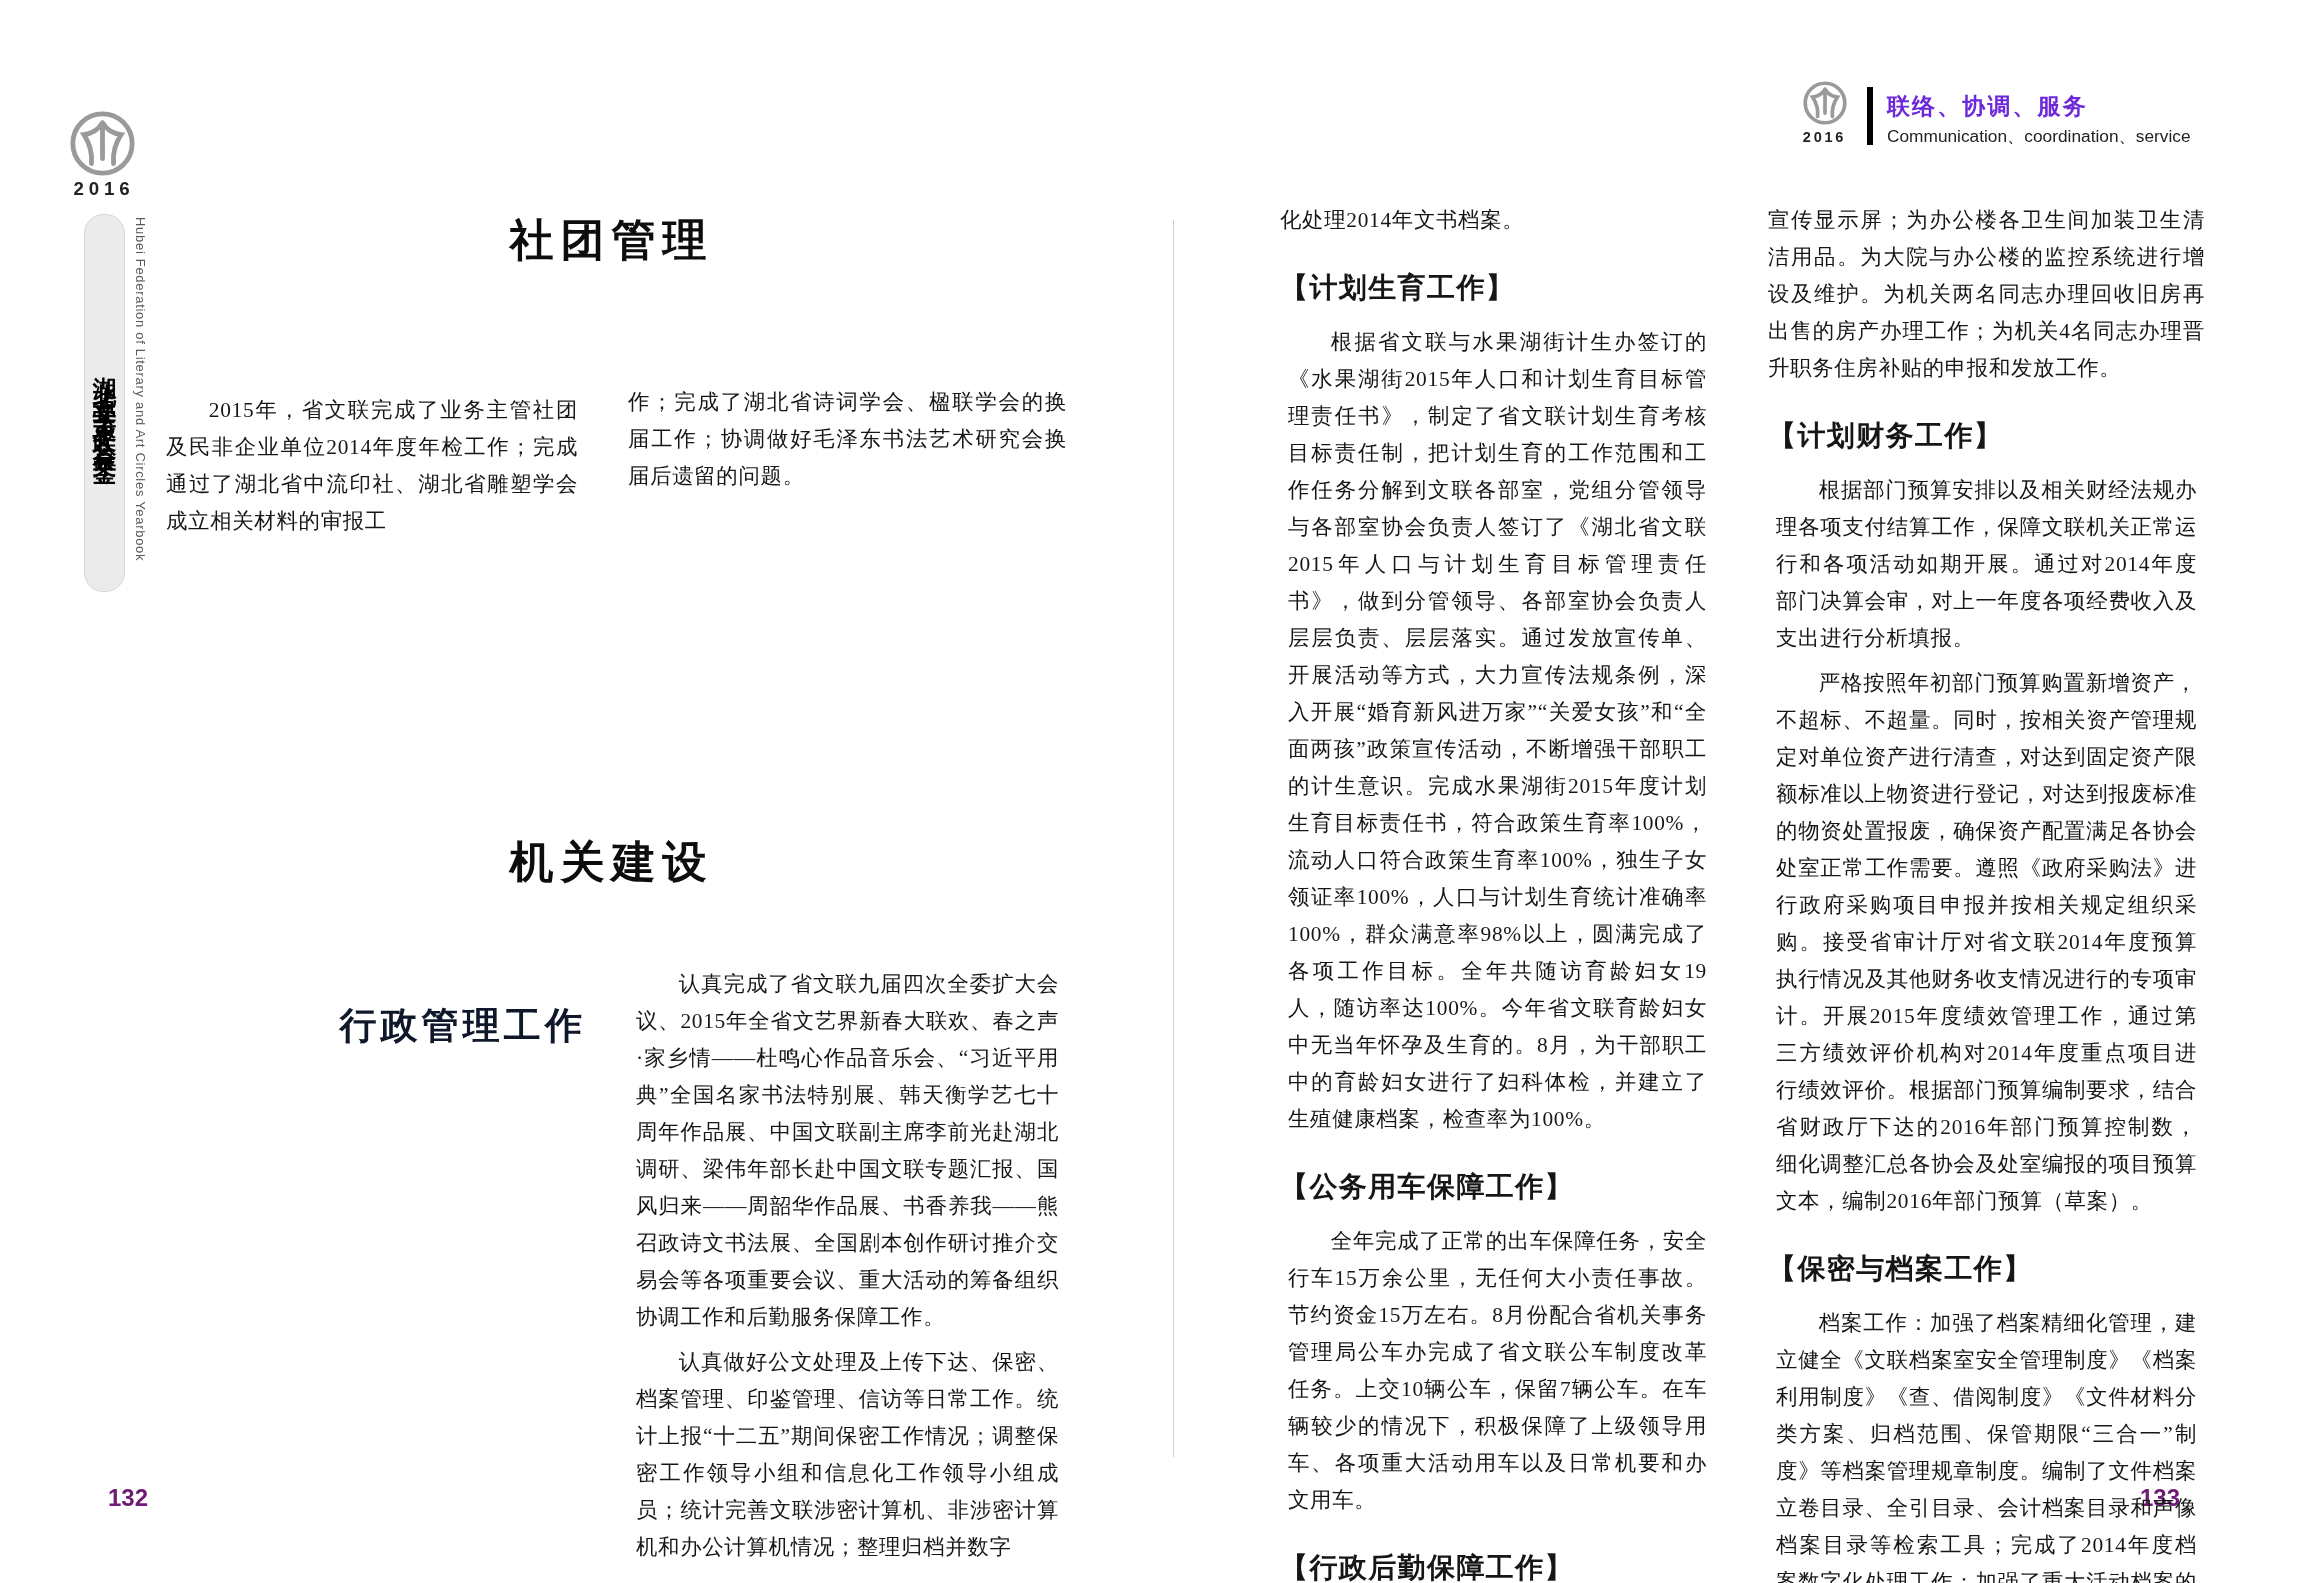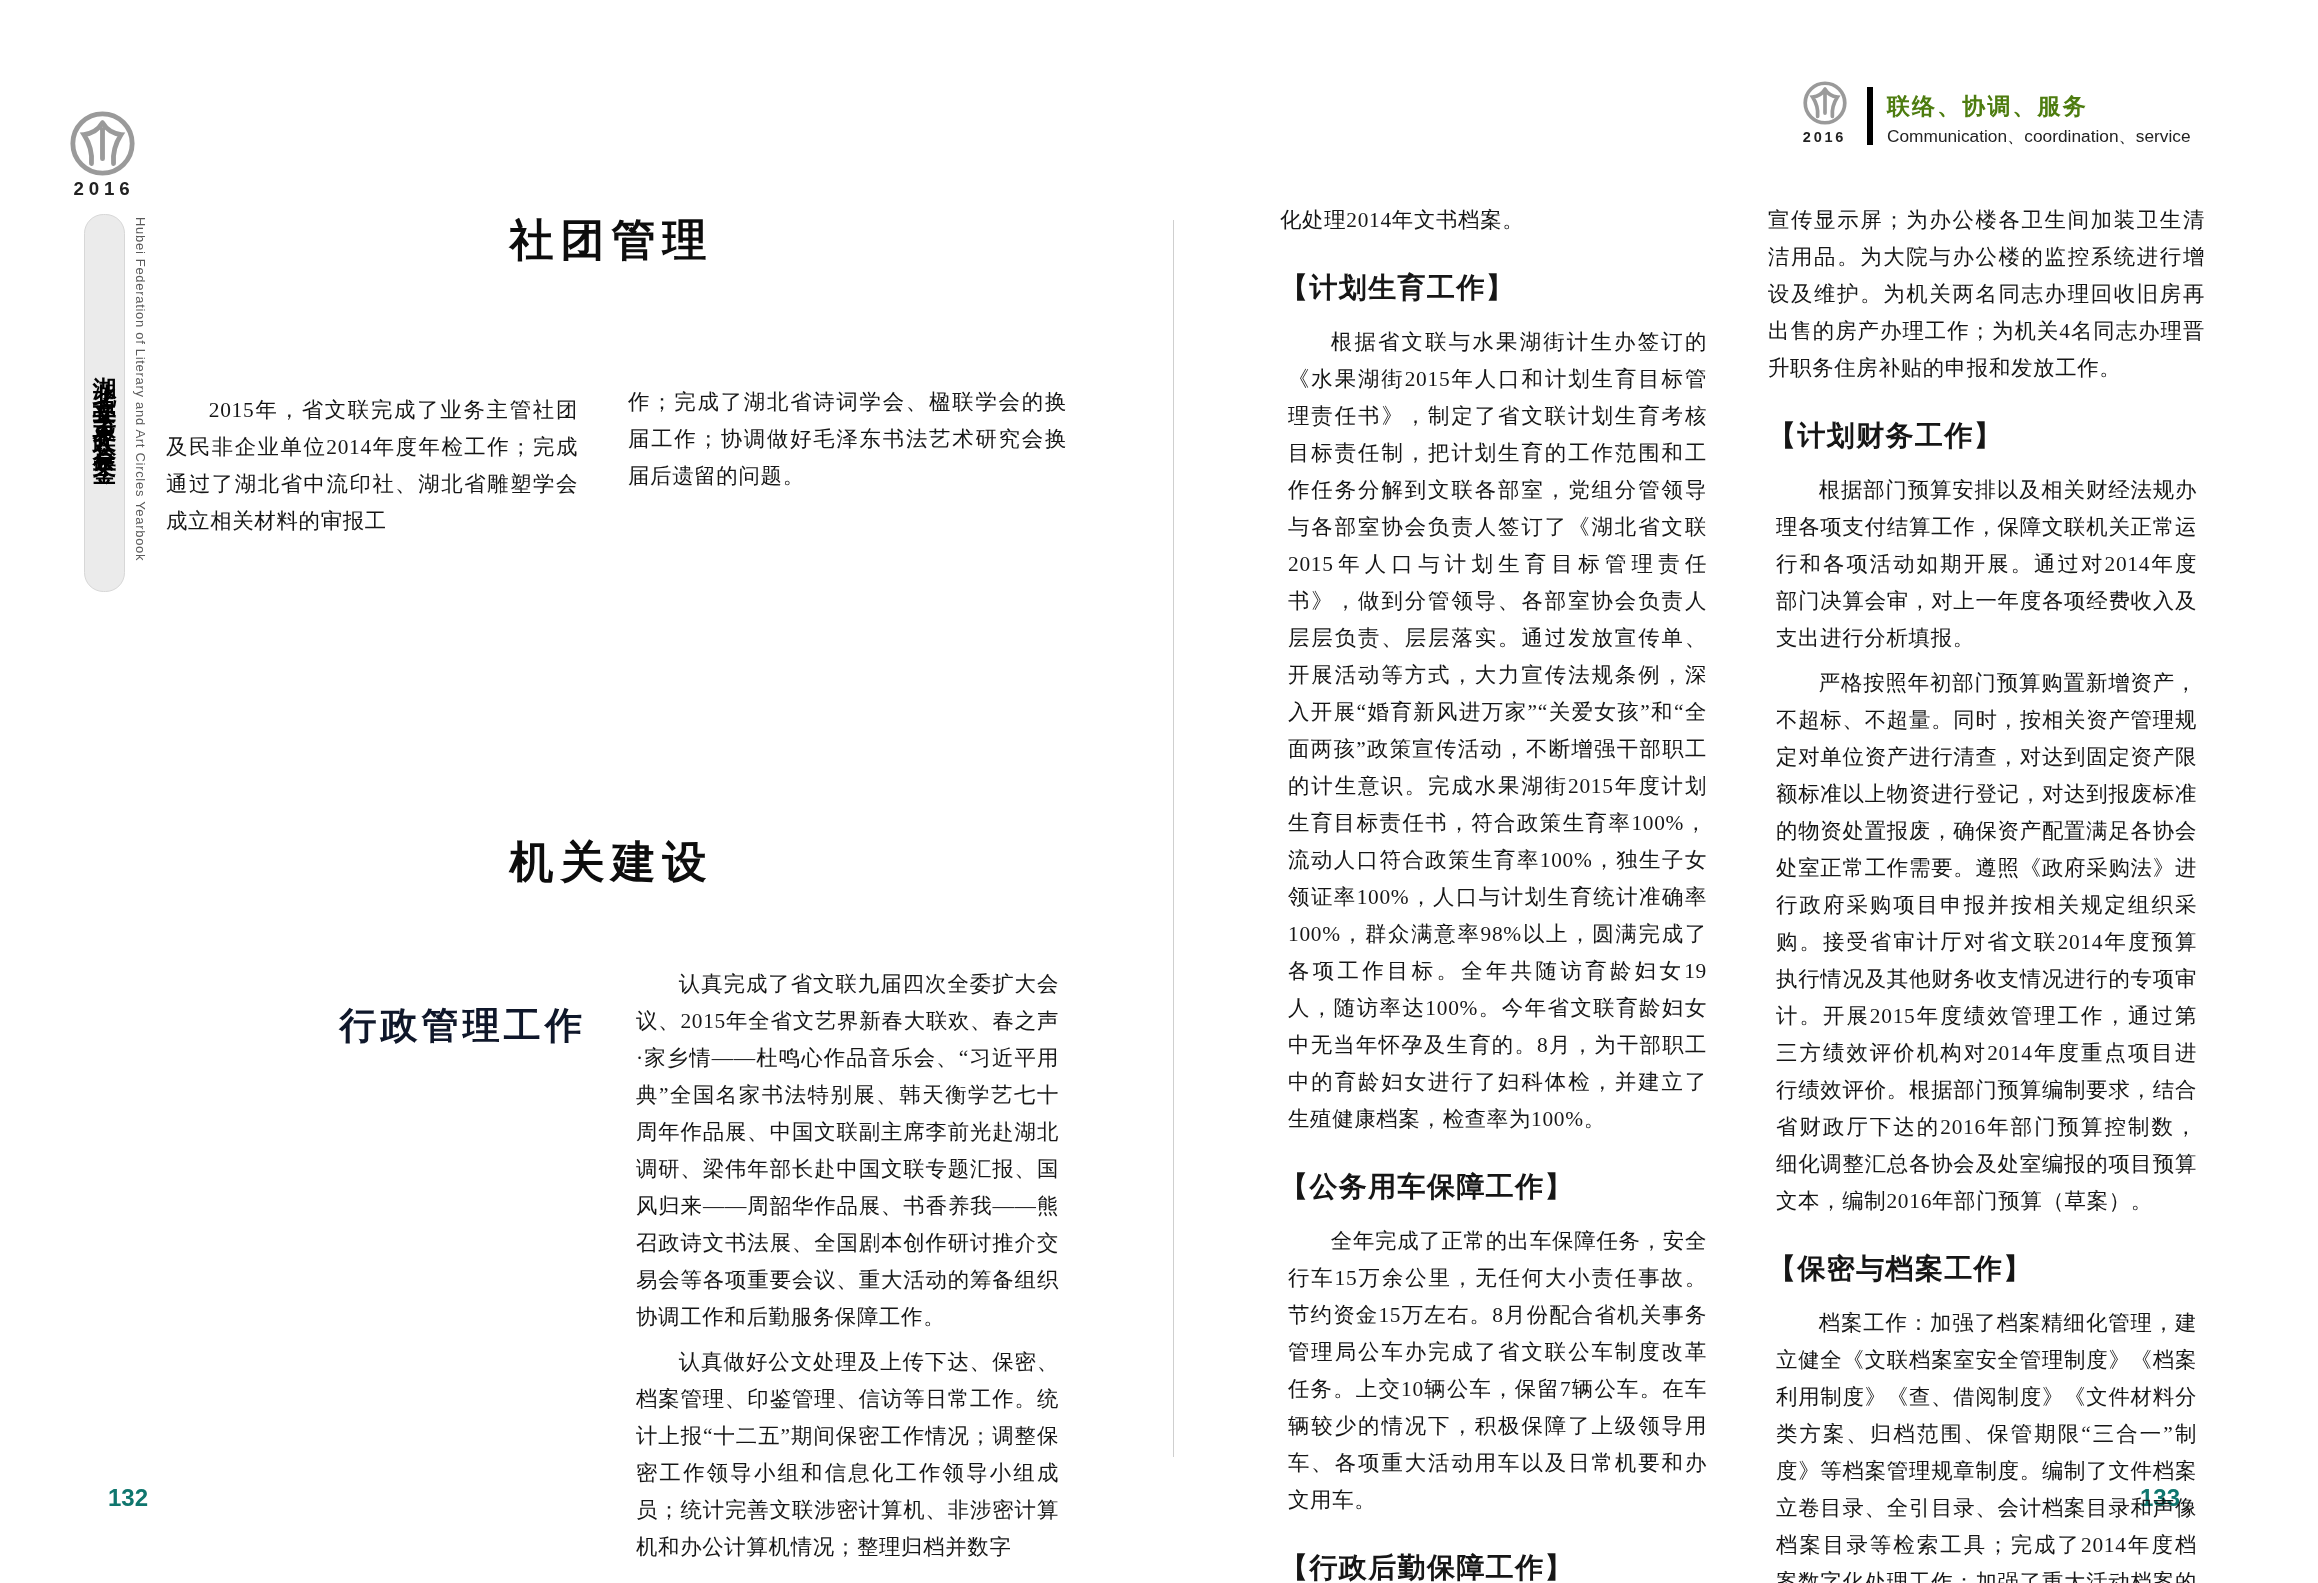--- a/index.html
+++ b/index.html
@@ -28,24 +28,24 @@
             font-size:23.5px;letter-spacing:7px;color:#000;}
   .strip-en{writing-mode:vertical-rl;font-family:"Liberation Sans","DejaVu Sans",sans-serif;
             font-size:13px;letter-spacing:0.7px;color:#5a5a5a;}
 
   .logo-year{font-family:"Liberation Sans","DejaVu Sans",sans-serif;font-weight:bold;
              letter-spacing:4.8px;color:#222;}
 
   
   .hdr-bar{background:#000;}
   .hdr-cn{font-family:"Liberation Sans","DejaVu Sans",sans-serif;font-weight:bold;
-          font-size:23px;letter-spacing:2.1px;color:#4d7c0f;}
+          font-size:23px;letter-spacing:2.1px;color:#6d28d9;}
   .hdr-en{font-family:"Liberation Sans","DejaVu Sans",sans-serif;font-size:17.3px;color:#222;}
 
-  .pageno{font-family:"Liberation Sans","DejaVu Sans",sans-serif;font-weight:bold;font-size:24px;color:#0f766e;}
+  .pageno{font-family:"Liberation Sans","DejaVu Sans",sans-serif;font-weight:bold;font-size:24px;color:#701a75;}
   .divider{background:#cfcfcf;}
 </style>
 </head>
 <body>
 
 <div class="page">
 
   <div class="abs" style="left:68px;top:109px;width:69px;height:69px;">
     <svg width="69" height="69" viewBox="0 0 100 100">
       <circle cx="50" cy="50" r="43" fill="none" stroke="#9a9a9a" stroke-width="7"></circle>

